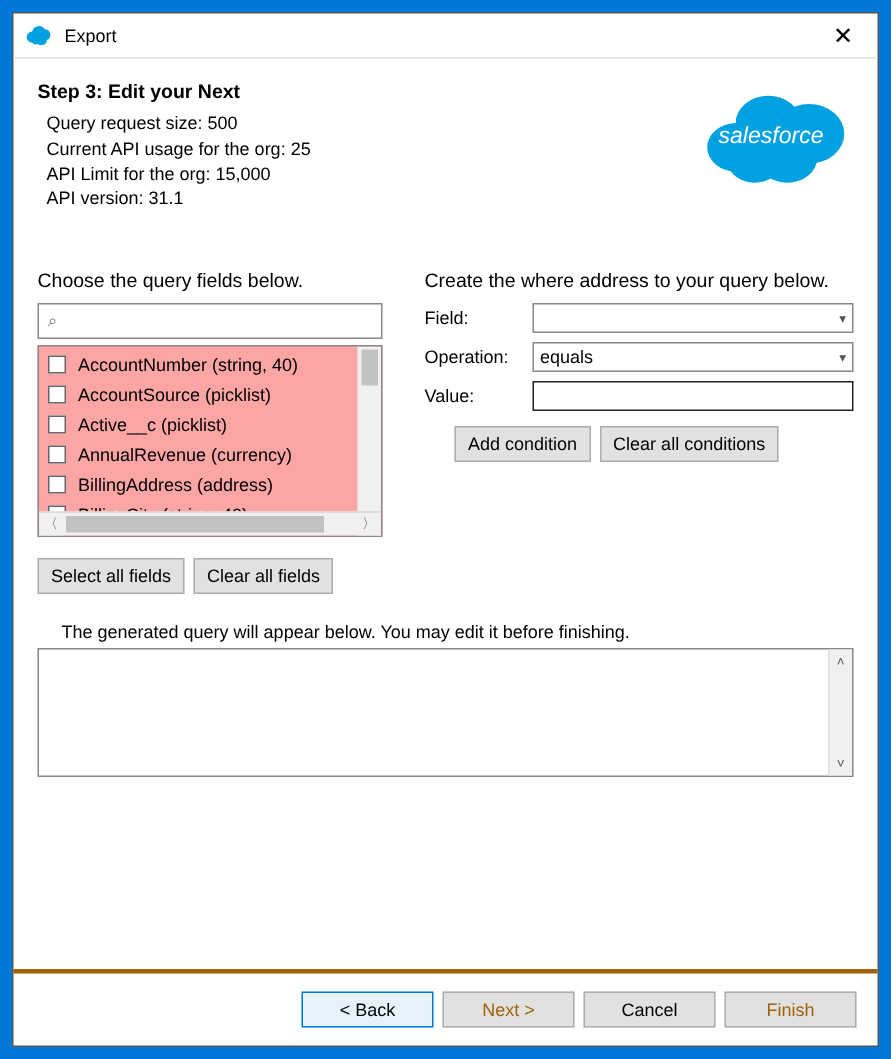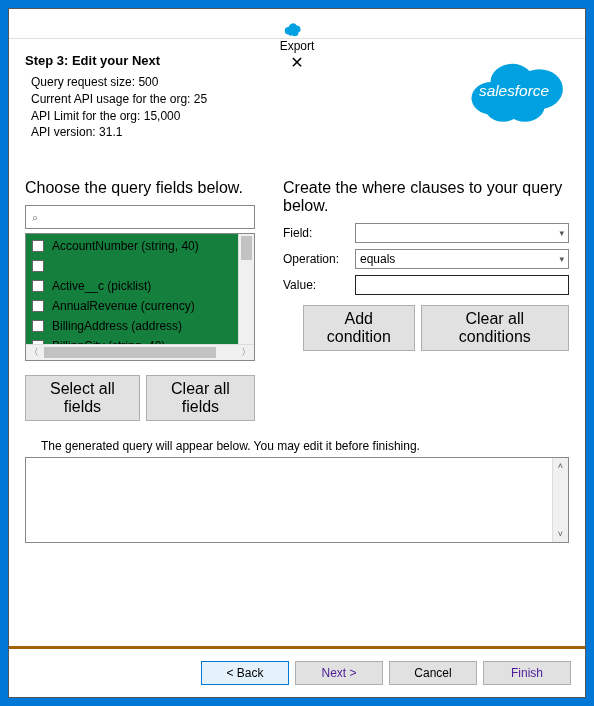--- a/index.html
+++ b/index.html
@@ -22,21 +22,20 @@
     border: 1px solid #555;
     display: flex;
     flex-direction: column;
   }
   .titlebar {
     height: 30px;
     display: flex;
     align-items: center;
     padding: 12px 8px;
     border-bottom: 1px solid #e0e0e0;
-    flex-direction: column;
   }
   .titlebar .app-icon { width: 18px; height: 18px; margin-right: 8px; display:flex; align-items:center;}
   .titlebar .title { flex: 1; font-size: 12px; }
   .titlebar .close { font-size: 16px; width: 30px; text-align: center; cursor: default; font-family: Arial, sans-serif; }
   .content {
     flex: 1;
     padding: 14px 16px 8px 16px;
     position: relative;
     display: flex;
     flex-direction: column;
@@ -47,38 +46,38 @@
   .meta-line { font-size: 12px; margin-left: 6px; line-height: 1.4; }
   .sf-logo { width: 110px; height: 76px; display:flex; align-items:flex-start; justify-content:center;}
   .sf-logo svg { width: 110px; height: 76px; }
   .columns {
     display: flex;
     margin-top: 38px;
     gap: 28px;
   }
   .col-left { width: 230px; }
   .col-right { flex: 1; }
-  .section-label { font-size: 16px; margin-bottom: 8px; }
+  .section-label { font-size: 13px; margin-bottom: 8px; }
   .search-box {
     border: 1px solid #888;
     height: 24px;
     display: flex;
     align-items: center;
     padding: 0 4px;
     margin-bottom: 4px;
     background: #fff;
   }
   .search-box .mag { opacity: .6; font-size: 11px; margin: 0 2px; }
   .search-box input { border:none; outline:none; flex:1; font-size:12px; font-family:inherit;}
   .field-list-wrap {
     border: 1px solid #888;
     height: 128px;
     display: flex;
     flex-direction: column;
-    background: #15803d;
+    background: #fca5a5;
   }
   .field-list {
     flex: 1;
     overflow: hidden;
     position: relative;
   }
   .field-list .items { padding: 2px 0; }
   .field-row {
     display: flex;
     align-items: center;
@@ -109,21 +108,21 @@
   .hscroll .arrow.right { right: 0; }
   .hscroll .thumb {
     position: absolute; top: 2px; bottom: 2px; left: 18px; right: 38px;
     background: #c2c2c2;
   }
   .btn-row { margin-top: 14px; display:flex; gap: 6px;}
   .btn {
     background: #e1e1e1;
     border: 1px solid #adadad;
     padding: 4px 8px;
-    font-size: 16px;
+    font-size: 12px;
     font-family: inherit;
     cursor: default;
     min-width: 60px;
     text-align: center;
   }
   .form-row {
     display: flex; align-items: center; margin-bottom: 6px;
   }
   .form-row .lbl { width: 72px; text-align: left; padding-right: 6px; font-size:12px;}
   .form-row .ctrl { flex: 1; }
@@ -158,21 +157,21 @@
     padding: 12px 14px;
     display:flex; justify-content:flex-end; gap:6px;
   }
   .wiz-btn {
     background: #e1e1e1; border: 1px solid #adadad;
     width: 88px; height: 24px; font-size:12px; font-family:inherit;
     display:flex; align-items:center; justify-content:center;
     cursor: default;
   }
   .wiz-btn.selected { border: 1px solid #0078d7; background:#e5f1fb;}
-  .wiz-btn.disabled { color:#4c1d95; }
+  .wiz-btn.disabled { color:#a16207; }
 </style>
 </head>
 <body>
 
 <div class="window">
   <div class="titlebar">
     <span class="app-icon">
       <svg viewBox="0 0 24 24">
           <path fill="#00a1e0" d="M6 18a5 5 0 0 1 0-10 6 6 0 0 1 11-2 5 5 0 0 1 2 9.6A4 4 0 0 1 15 20a4 4 0 0 1-4-1 4 4 0 0 1-5-1z"></path>
         </svg>
@@ -214,20 +213,21 @@
         </div>
         <div class="field-list-wrap">
           <div class="field-list">
             <div class="items">
               <div class="field-row">
                 <span class="cb"></span>
                 <span>AccountNumber (string, 40)</span>
               </div>
               <div class="field-row">
                 <span class="cb"></span>
+                <span>AccountSource (picklist)</span>
               </div>
               <div class="field-row">
                 <span class="cb"></span>
                 <span>Active__c (picklist)</span>
               </div>
               <div class="field-row">
                 <span class="cb"></span>
                 <span>AnnualRevenue (currency)</span>
               </div>
               <div class="field-row">
@@ -249,21 +249,21 @@
             <div class="arrow right">〉</div>
           </div>
         </div>
         <div class="btn-row">
           <button class="btn">Select all fields</button>
           <button class="btn">Clear all fields</button>
         </div>
       </div>
 
       <div class="col-right">
-        <div class="section-label">Create the where clauses to your query below.</div>
+        <div class="section-label">Create the where address to your query below.</div>
 
         <div class="form-row">
           <div class="lbl">Field:</div>
           <div class="ctrl">
             <div class="combo">
               <span></span>
               <span class="arrow">▾</span>
             </div>
           </div>
         </div>

